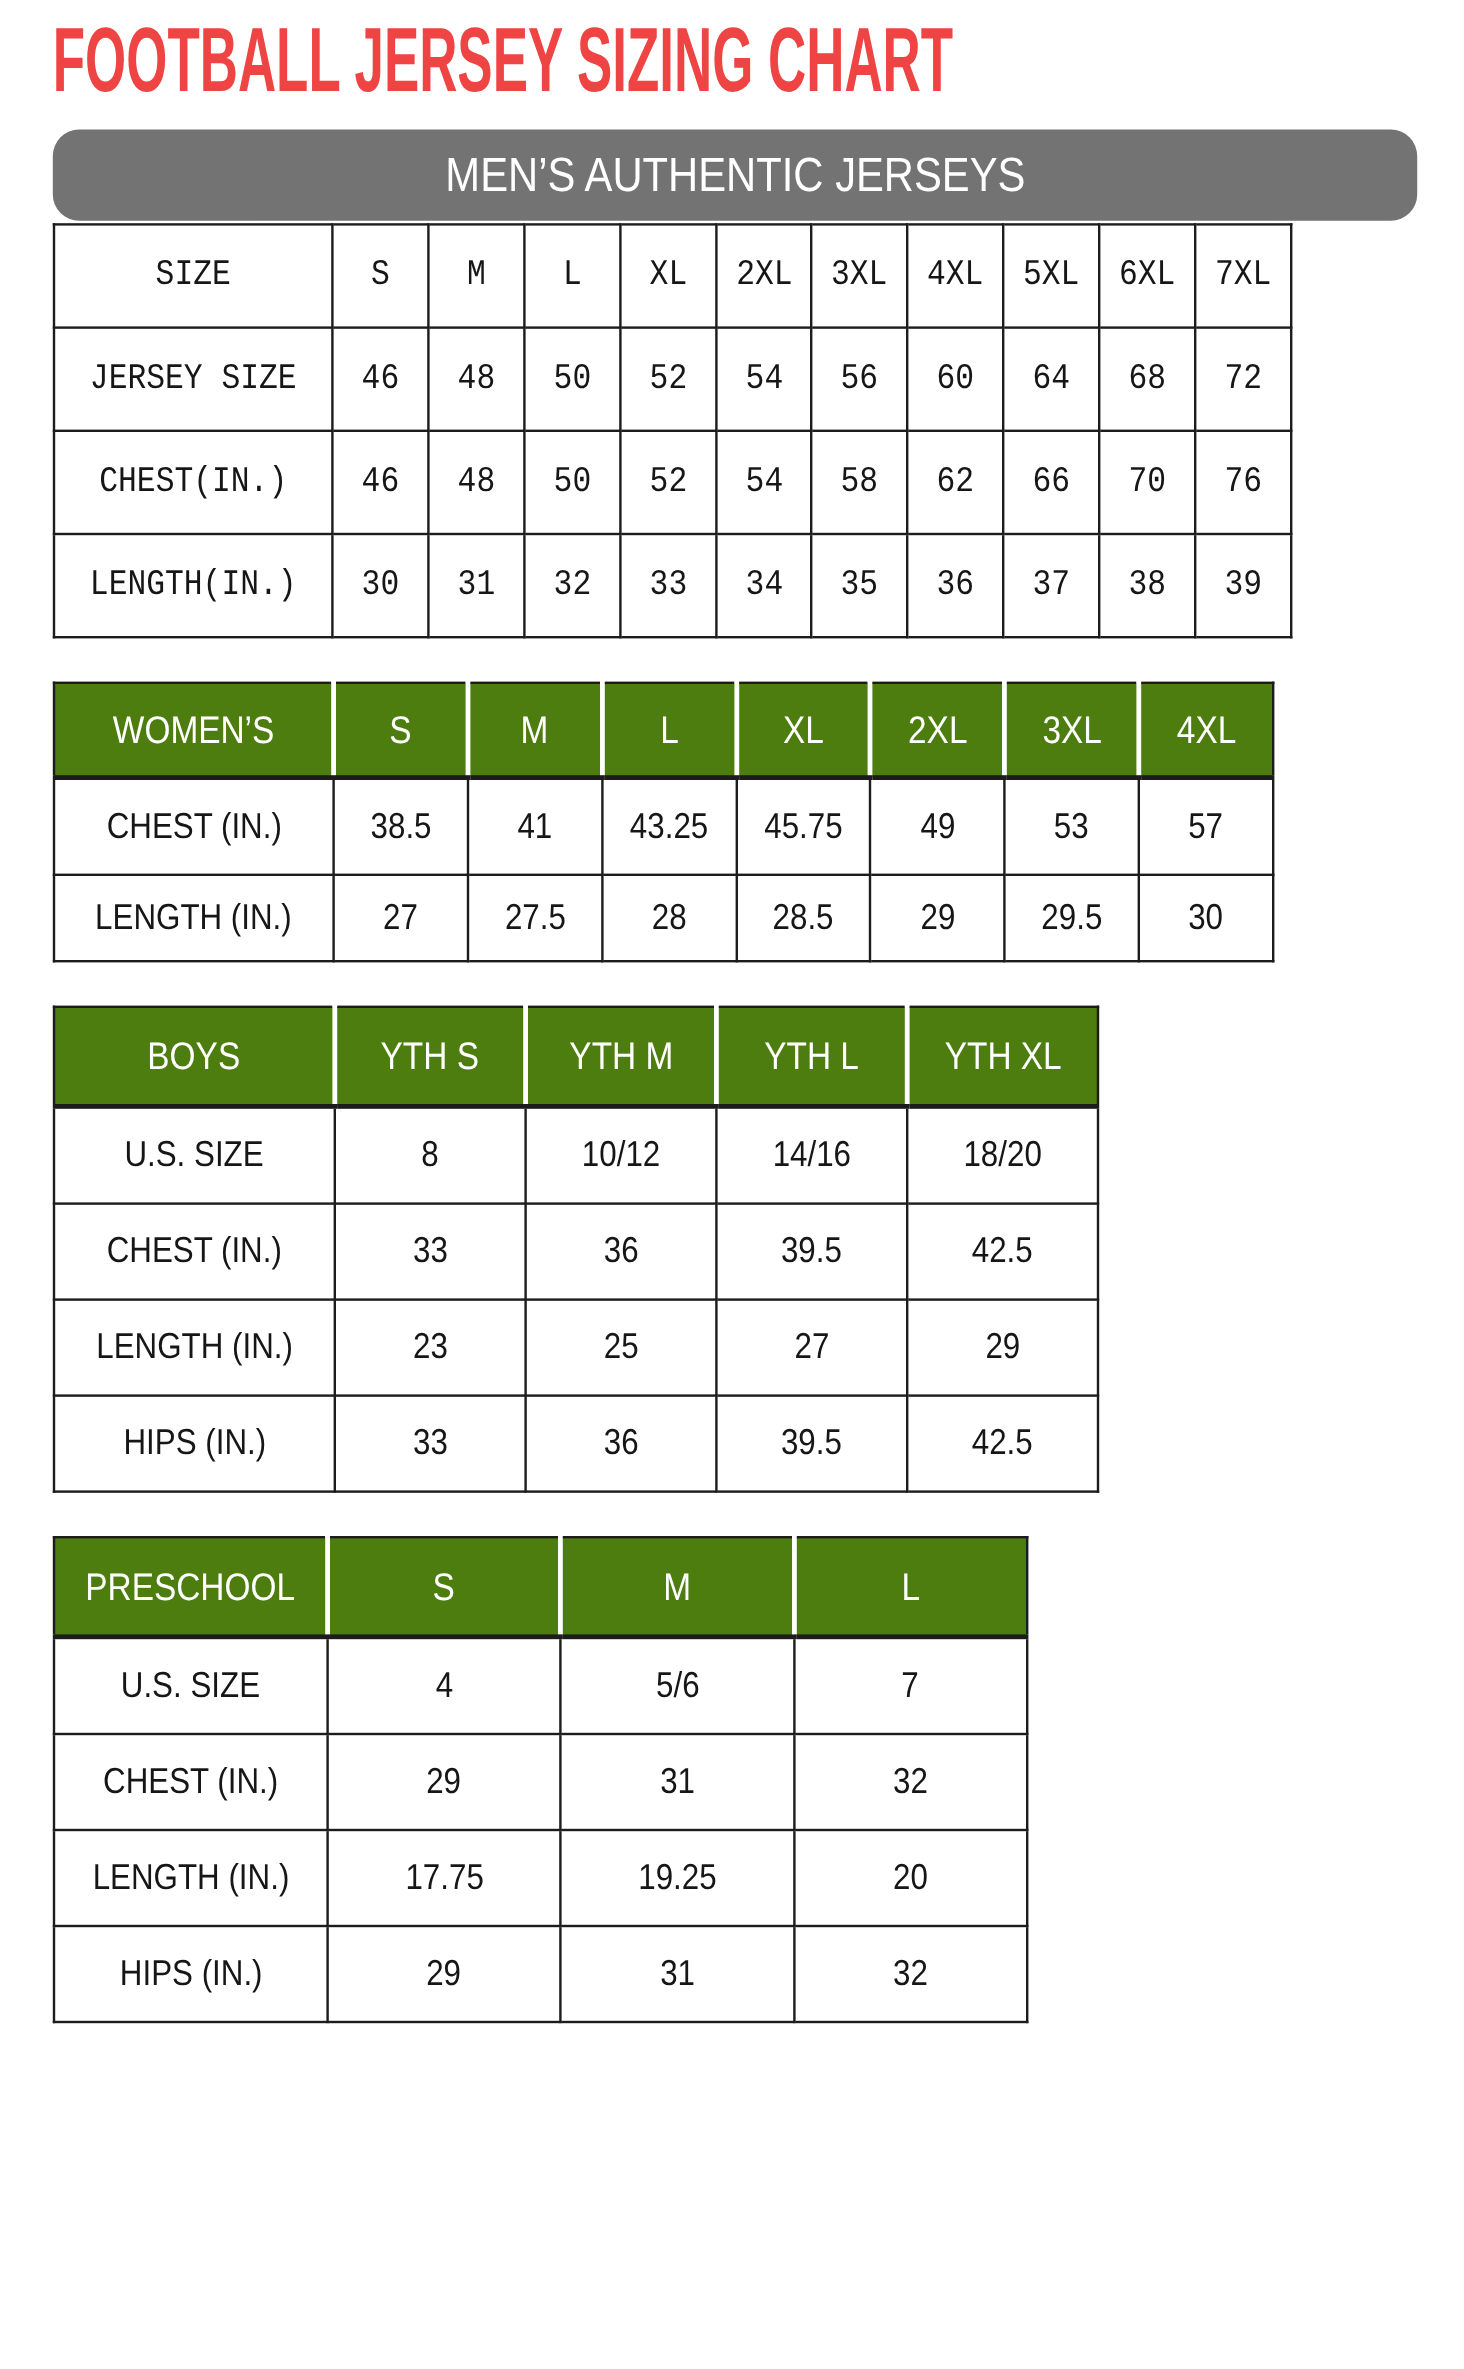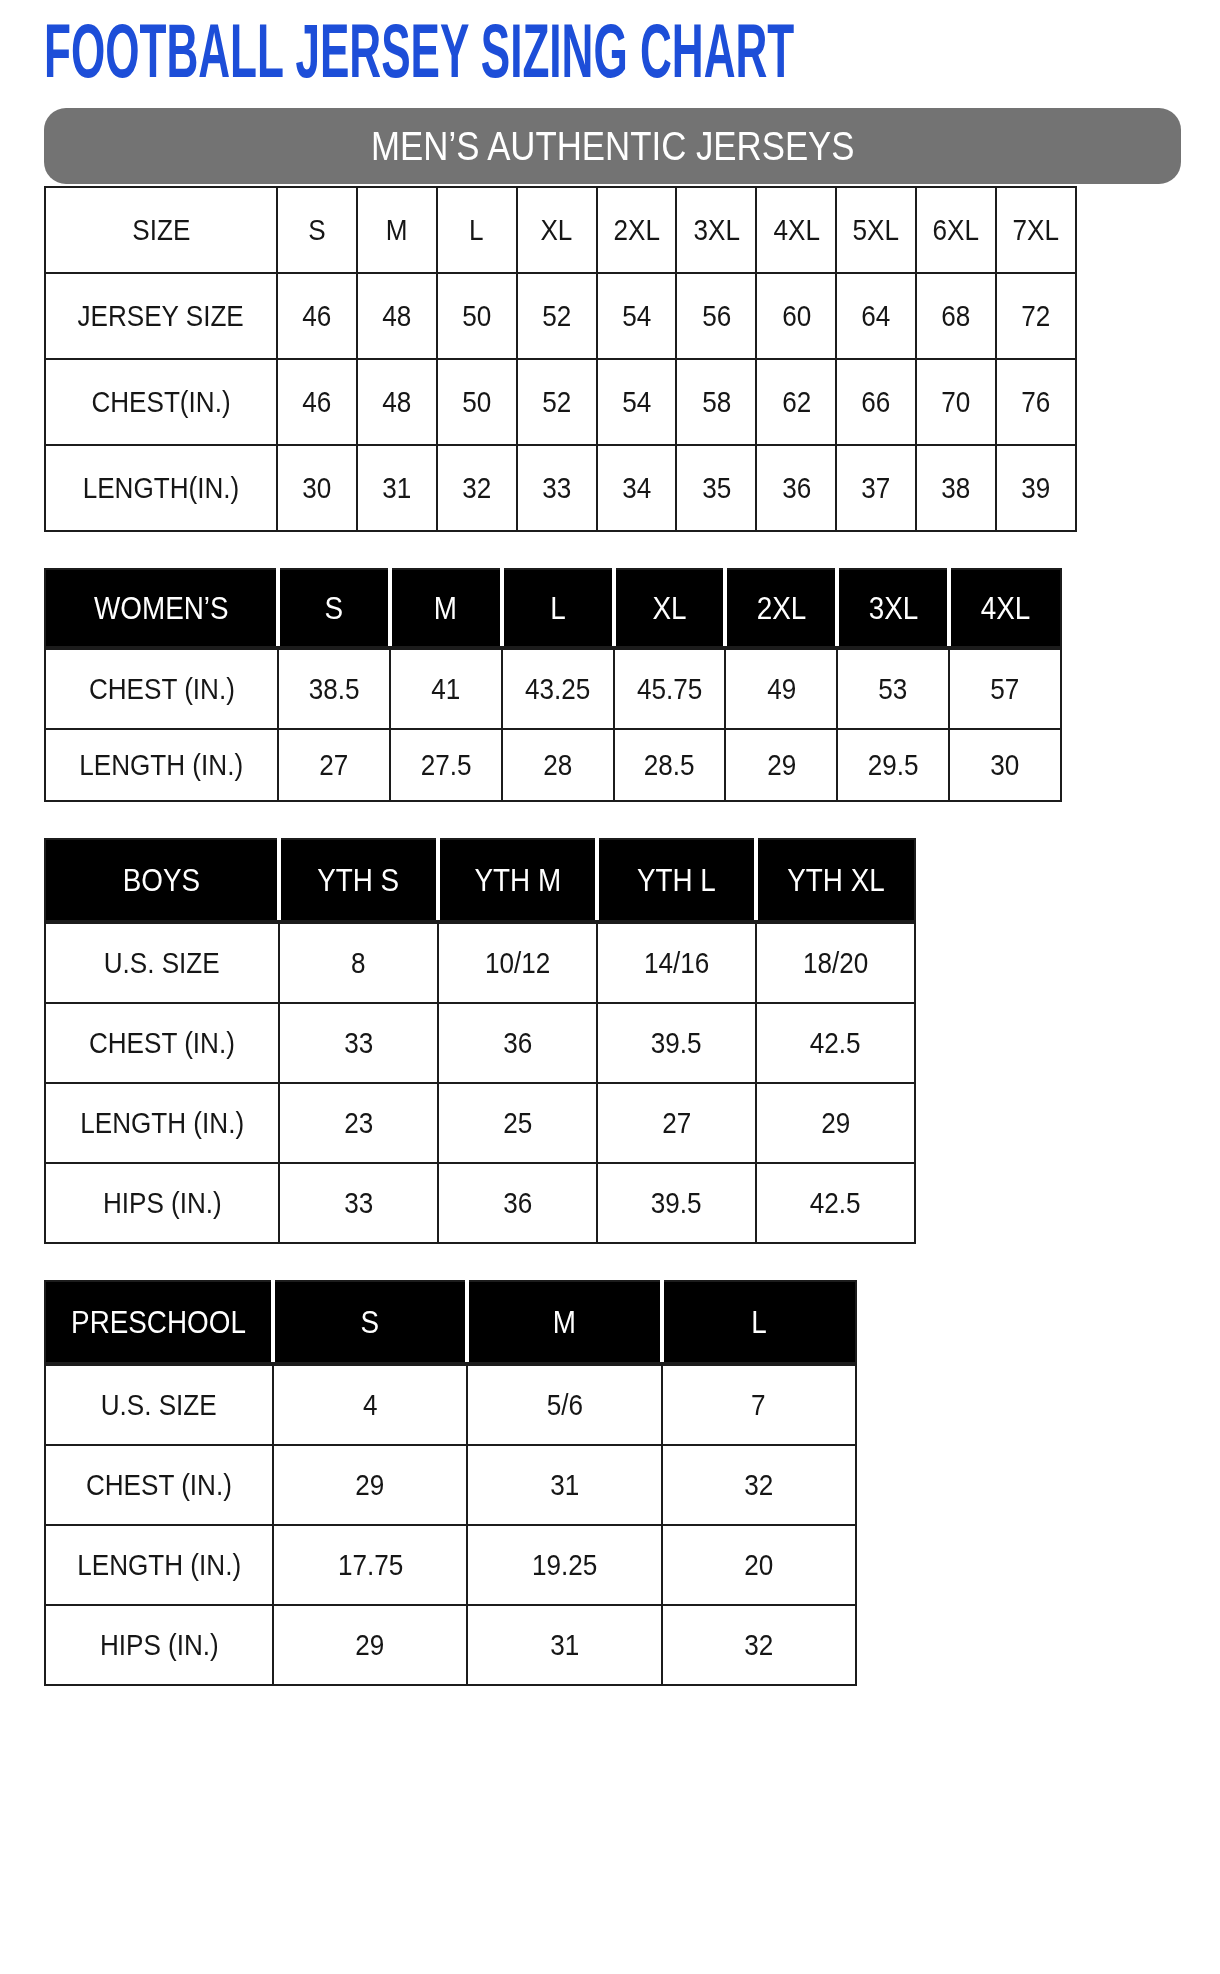--- a/index.html
+++ b/index.html
@@ -1,48 +1,48 @@
 <!DOCTYPE html>
 <html><head>
 <meta charset="utf-8">
 <style>
   html,body{margin:0;padding:0;background:#ffffff;}
   body{width:1220px;height:1974px;overflow:hidden;font-family:"Liberation Sans","DejaVu Sans",sans-serif;}
   .page{padding:20px 0 0 44px;}
 
   
-  h1.title{margin:0;line-height:62px;height:64px;color:#1d4ed8;}
+  h1.title{margin:0;line-height:62px;height:64px;color:#ef4444;}
   .title-t{display:inline-block;transform:scaleX(0.58);transform-origin:left center;
            white-space:nowrap;font-weight:bold;font-size:76px;letter-spacing:0px;}
 
   
   p.note{margin:18px 0 0 0;color:#B0202A;}
   .note-t{display:inline-block;width:1430px;transform:scaleX(0.82);transform-origin:left top;
           font-weight:bold;font-size:36px;line-height:1.2;}
 
   
   .tbl-wrap{margin-top:36px;}
   .tbl-wrap.first{margin-top:24px;}
   table.sizing{border-collapse:collapse;table-layout:fixed;}
   table.sizing td{border:2px solid #1c1c1c;text-align:center;vertical-align:middle;
                   padding:0;height:78px;font-size:30px;color:#161616;background:#fff;}
   .t{display:inline-block;transform:scaleX(0.87);transform-origin:center center;white-space:nowrap;}
   .wrap2{white-space:normal;width:172px;line-height:1.12;}
 
   
-  tr.ghead td{background:#000000;color:#ffffff;font-size:32px;height:80px;
+  tr.ghead td{background:#4d7c0f;color:#ffffff;font-size:32px;height:80px;
               border-left:4px solid #ffffff;border-right:4px solid #ffffff;
               border-top:2px solid #1c1c1c;border-bottom:4px solid #1c1c1c;}
   tr.ghead td:first-child{border-left:2px solid #1c1c1c;}
   tr.ghead td:last-child{border-right:2px solid #1c1c1c;}
 
   
   .banner{width:1137px;height:76px;line-height:76px;background:#737373;text-align:center;
           color:#fff;font-size:40px;margin-bottom:2px;border-radius:22px;}
-  table.mens-table{width:1033px;}
+  table.mens-table{width:1033px;font-family:Liberation Mono, monospace;}
   table.mens-table td{height:84px;}
   col.lab-men{width:232px;}
 
   
   table.womens-table{width:1018px;}
   col.lab-w{width:233px;}
   tr.ghead.wh td{height:76px;}
   tr.rbig td{height:92px;}
   tr.rw1 td{height:78px;} tr.rw2 td{height:80px;} tr.rw3 td{height:70px;}
 

